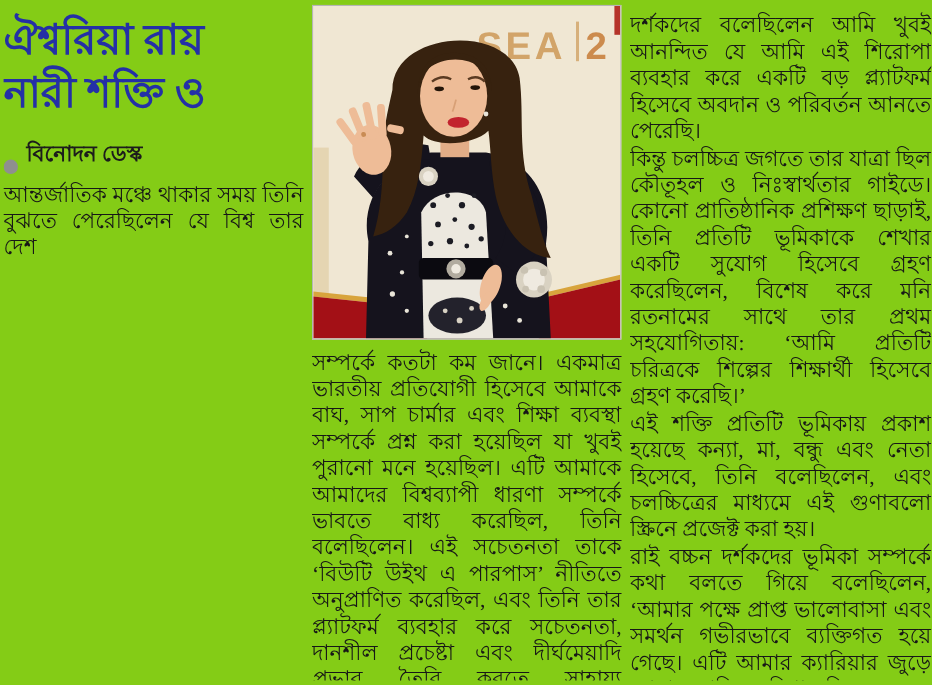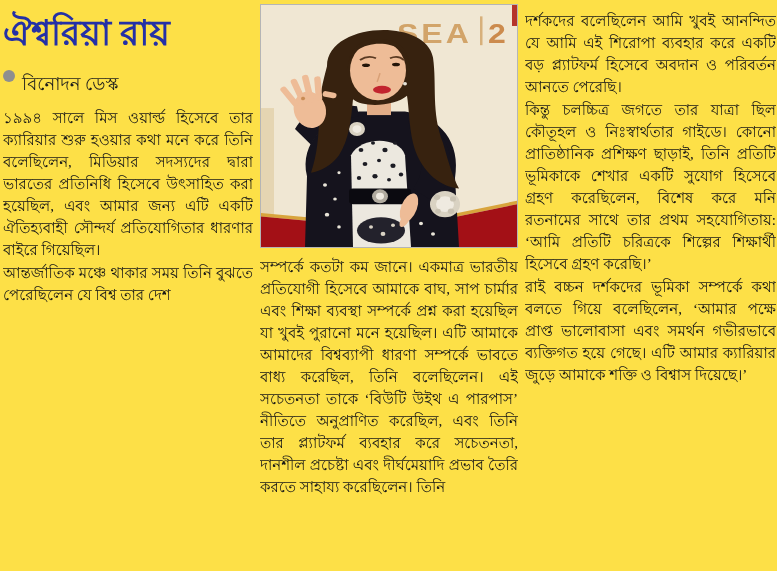--- a/index.html
+++ b/index.html
@@ -1,20 +1,20 @@
 <!DOCTYPE html>
 <html lang="bn"><head>
 <meta charset="utf-8">
 <style>
   * { margin: 0; padding: 0; box-sizing: border-box; }
   html, body { background: #ffffff; }
   .page {
     position: relative;
     width: 777px; height: 571px;
-    background: #fde047;
+    background: #84cc16;
     font-family: "Liberation Serif", "DejaVu Serif", serif;
     color: #1c1c1c;
     overflow: hidden;
     padding: 4px 3px;
   }
   .cols {
     display: grid;
     grid-template-columns: 250px 258px 251px;
     column-gap: 7px;
     height: 100%;
@@ -28,66 +28,66 @@
     font-size: 35px;
     line-height: 44px;
     letter-spacing: 0px;
     padding-top: 8px;
     padding-bottom: 10px;
   }
   .headline .hl-line { display: block; white-space: nowrap; }
 
   
   .byline {
-    display: flex; align-items: flex-start; gap: 7px;
-    font-weight: normal;
+    display: flex; align-items: flex-end; gap: 7px;
+    font-weight: bold;
     font-size: 18px;
     margin: 4px 0 6px 0;
   }
   .byline-dot {
     width: 12px; height: 12px; border-radius: 50%;
     background: #8f8f8f; flex: 0 0 auto;
   }
 
   
   .body-text p {
-    font-size: 15px;
+    font-size: 18px;
     line-height: 22px;
     text-align: justify;
     text-justify: inter-word;
     color: #171717;
   }
   .body-text p + p { margin-top: 1px; }
 
   
   .photo-frame {
-    width: 258px; height: 244px;
+    width: 258px; height: 279px;
     border: 1px solid #b5b5b5;
     background: #f0e7d3;
     margin-bottom: 8px;
     overflow: hidden;
   }
   .photo-frame svg { display: block; width: 100%; height: 100%; }
 </style>
 </head>
 <body>
 
 <div class="page">
   <div class="cols">
 
     <div class="col">
       <h1 class="headline">
         <span class="hl-line">ঐশ্বরিয়া রায়</span>
+        <span class="hl-line">নারী শক্তি ও</span>
       </h1>
       <div class="byline">
         <span class="byline-dot"></span>
         <span>বিনোদন ডেস্ক</span>
       </div>
       <div class="body-text">
-        <p>১৯৯৪ সালে মিস ওয়ার্ল্ড হিসেবে তার ক্যারিয়ার শুরু হওয়ার কথা মনে করে তিনি বলেছিলেন, মিডিয়ার সদস্যদের দ্বারা ভারতের প্রতিনিধি হিসেবে উৎসাহিত করা হয়েছিল, এবং আমার জন্য এটি একটি ঐতিহ্যবাহী সৌন্দর্য প্রতিযোগিতার ধারণার বাইরে গিয়েছিল।</p>
         <p>আন্তর্জাতিক মঞ্চে থাকার সময় তিনি বুঝতে পেরেছিলেন যে বিশ্ব তার দেশ</p>
       </div>
     </div>
 
     <div class="col">
       <figure class="photo-frame">
         <svg viewBox="0 0 256 277" preserveAspectRatio="none">
 
           <rect x="0" y="0" width="256" height="277" fill="#f0e7d3"></rect>
           <rect x="0" y="118" width="13" height="126" fill="#e5d5b2"></rect>
@@ -196,18 +196,19 @@
       </figure>
       <div class="body-text">
         <p>সম্পর্কে কতটা কম জানে। একমাত্র ভারতীয় প্রতিযোগী হিসেবে আমাকে বাঘ, সাপ চার্মার এবং শিক্ষা ব্যবস্থা সম্পর্কে প্রশ্ন করা হয়েছিল যা খুবই পুরানো মনে হয়েছিল। এটি আমাকে আমাদের বিশ্বব্যাপী ধারণা সম্পর্কে ভাবতে বাধ্য করেছিল, তিনি বলেছিলেন। এই সচেতনতা তাকে ‘বিউটি উইথ এ পারপাস’ নীতিতে অনুপ্রাণিত করেছিল, এবং তিনি তার প্ল্যাটফর্ম ব্যবহার করে সচেতনতা, দানশীল প্রচেষ্টা এবং দীর্ঘমেয়াদি প্রভাব তৈরি করতে সাহায্য করেছিলেন। তিনি</p>
       </div>
     </div>
 
     <div class="col">
       <div class="body-text" style="padding-top:6px;">
         <p>দর্শকদের বলেছিলেন আমি খুবই আনন্দিত যে আমি এই শিরোপা ব্যবহার করে একটি বড় প্ল্যাটফর্ম হিসেবে অবদান ও পরিবর্তন আনতে পেরেছি।</p>
         <p>কিন্তু চলচ্চিত্র জগতে তার যাত্রা ছিল কৌতূহল ও নিঃস্বার্থতার গাইডে। কোনো প্রাতিষ্ঠানিক প্রশিক্ষণ ছাড়াই, তিনি প্রতিটি ভূমিকাকে শেখার একটি সুযোগ হিসেবে গ্রহণ করেছিলেন, বিশেষ করে মনি রতনামের সাথে তার প্রথম সহযোগিতায়: ‘আমি প্রতিটি চরিত্রকে শিল্পের শিক্ষার্থী হিসেবে গ্রহণ করেছি।’</p>
+        <p>এই শক্তি প্রতিটি ভূমিকায় প্রকাশ হয়েছে কন্যা, মা, বন্ধু এবং নেতা হিসেবে, তিনি বলেছিলেন, এবং চলচ্চিত্রের মাধ্যমে এই গুণাবলো স্ক্রিনে প্রজেক্ট করা হয়।</p>
         <p>রাই বচ্চন দর্শকদের ভূমিকা সম্পর্কে কথা বলতে গিয়ে বলেছিলেন, ‘আমার পক্ষে প্রাপ্ত ভালোবাসা এবং সমর্থন গভীরভাবে ব্যক্তিগত হয়ে গেছে। এটি আমার ক্যারিয়ার জুড়ে আমাকে শক্তি ও বিশ্বাস দিয়েছে।’</p>
       </div>
     </div>
 
   </div>
 </div>
 
 </body></html>

